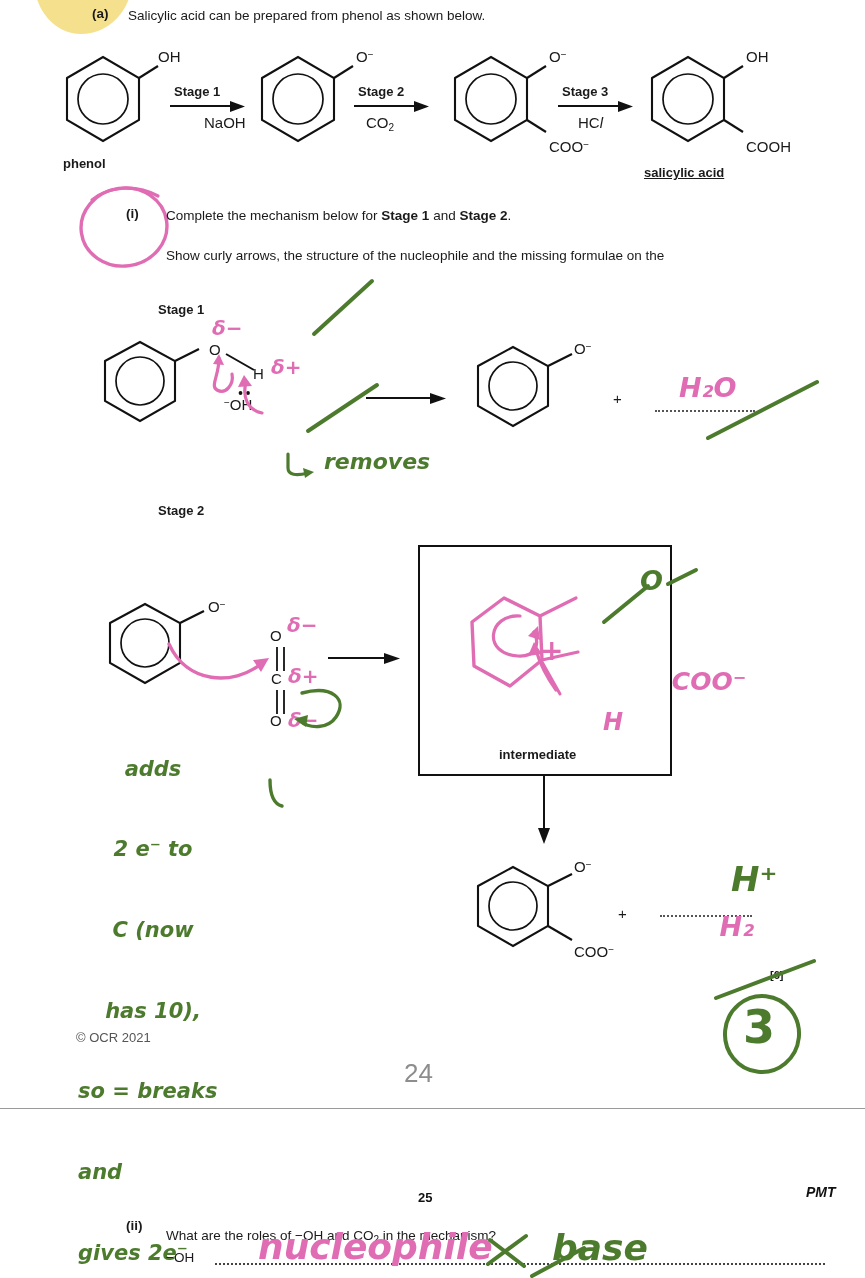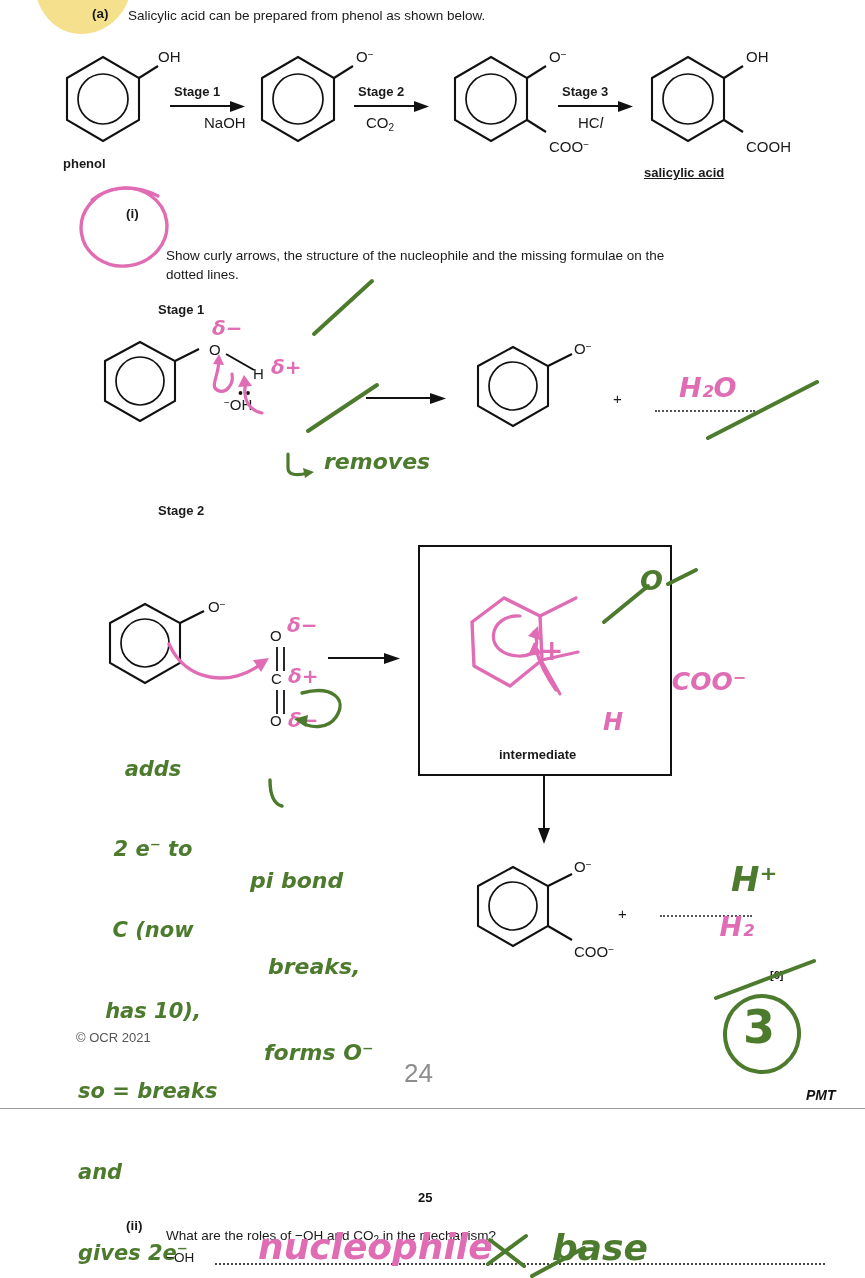--- a/index.html
+++ b/index.html
@@ -141,22 +141,24 @@
   <div class="abs mol-lbl" style="left:644px;top:165px;text-decoration:underline;">salicylic acid</div>
 
   <div class="abs" style="left:74px;top:182px;">
     <svg width="105" height="90" viewBox="0 0 105 90">
       <ellipse cx="50" cy="45" rx="43" ry="39" fill="none" stroke="#e06cb4" stroke-width="3.4" transform="rotate(-8 50 45)"></ellipse>
       <path d="M18 18 C 34 4, 62 2, 84 14" fill="none" stroke="#e06cb4" stroke-width="3.2" stroke-linecap="round"></path>
     </svg>
   </div>
 
   <div class="abs q-label" style="left:126px;top:206px;">(i)</div>
+  <div class="abs q-text" style="left:166px;top:206px;width:640px;">
+    <span>Complete the mechanism below for </span><span class="b">Stage 1</span><span> and </span><span class="b">Stage 2</span><span>.</span>
+  </div>
   <div class="abs q-text" style="left:166px;top:246px;width:650px;">Show curly arrows, the structure of the nucleophile and the missing formulae on the</div>
-  <div class="abs q-text" style="left:166px;top:265px;width:300px;">dotted lines.</div>
 
   <div class="abs stage-lbl" style="left:158px;top:302px;">Stage 1</div>
 
   <div class="abs" style="left:95px;top:335px;">
     <svg width="130" height="95" viewBox="0 0 130 95">
       <polygon points="10,26 45,7 80,26 80,66 45,86 10,66" fill="none" stroke="#111" stroke-width="2.1"></polygon>
       <circle cx="45" cy="46" r="24" fill="none" stroke="#111" stroke-width="1.7"></circle>
       <line x1="80" y1="26" x2="104" y2="14" stroke="#111" stroke-width="2.1"></line>
     </svg>
   </div>
@@ -343,25 +345,20 @@
     
     
     
   </div>
 
   <div class="abs" style="left:264px;top:778px;">
     <svg width="26" height="32" viewBox="0 0 26 32">
       <path d="M6 2 C 6 18, 10 26, 18 28" fill="none" stroke="#4d7b2e" stroke-width="3.4" stroke-linecap="round"></path>
     </svg>
   </div>
-  <div class="abs hw hw-green" style="left:250px;top:810px;font-size:22px;line-height:1.3;">
-    <div>pi bond</div>
-    <div style="padding-left:18px;">breaks,</div>
-    <div style="padding-left:14px;">forms O⁻</div>
-  </div>
 
   <div class="abs" style="left:468px;top:860px;">
     <svg width="128" height="108" viewBox="0 0 128 108">
       <polygon points="10,26 45,7 80,26 80,66 45,86 10,66" fill="none" stroke="#111" stroke-width="2.1"></polygon>
       <circle cx="45" cy="46" r="24" fill="none" stroke="#111" stroke-width="1.7"></circle>
       <line x1="80" y1="26" x2="104" y2="14" stroke="#111" stroke-width="2.1"></line>
       <line x1="80" y1="66" x2="104" y2="80" stroke="#111" stroke-width="2.1"></line>
     </svg>
   </div>
   <div class="abs atom" style="left:574px;top:858px;">
@@ -389,21 +386,21 @@
     <svg width="92" height="88" viewBox="0 0 92 88">
       <ellipse cx="46" cy="46" rx="37" ry="38" fill="none" stroke="#4d7b2e" stroke-width="4" transform="rotate(6 46 46)"></ellipse>
     </svg>
   </div>
   <div class="abs hw hw-green" style="left:743px;top:1003px;font-size:46px;font-style:normal;">3</div>
 
   <div class="abs footer-c" style="left:76px;top:1030px;">© OCR 2021</div>
   <div class="abs pageno" style="left:404px;top:1058px;">24</div>
 
   <div class="abs hr" style="left:0px;top:1108px;width:865px;"></div>
-  <div class="abs pmt" style="left:806px;top:1087px;text-align:right;">PMT</div>
+  <div class="abs pmt" style="left:806px;top:1184px;text-align:right;">PMT</div>
 
   <div class="abs pageno-sm" style="left:418px;top:1190px;">25</div>
 
   <div class="abs q-label" style="left:126px;top:1218px;">(ii)</div>
   <div class="abs q-text" style="left:166px;top:1218px;width:560px;margin-top:8px;">
     <span>What are the roles of </span><span>−OH and CO</span><span class="sub">2</span><span> in the mechanism?</span>
   </div>
 
   <div class="abs q-text" style="left:166px;top:1248px;">−OH</div>
   <div class="abs dotted" style="left:215px;top:1263px;width:610px;"></div>

